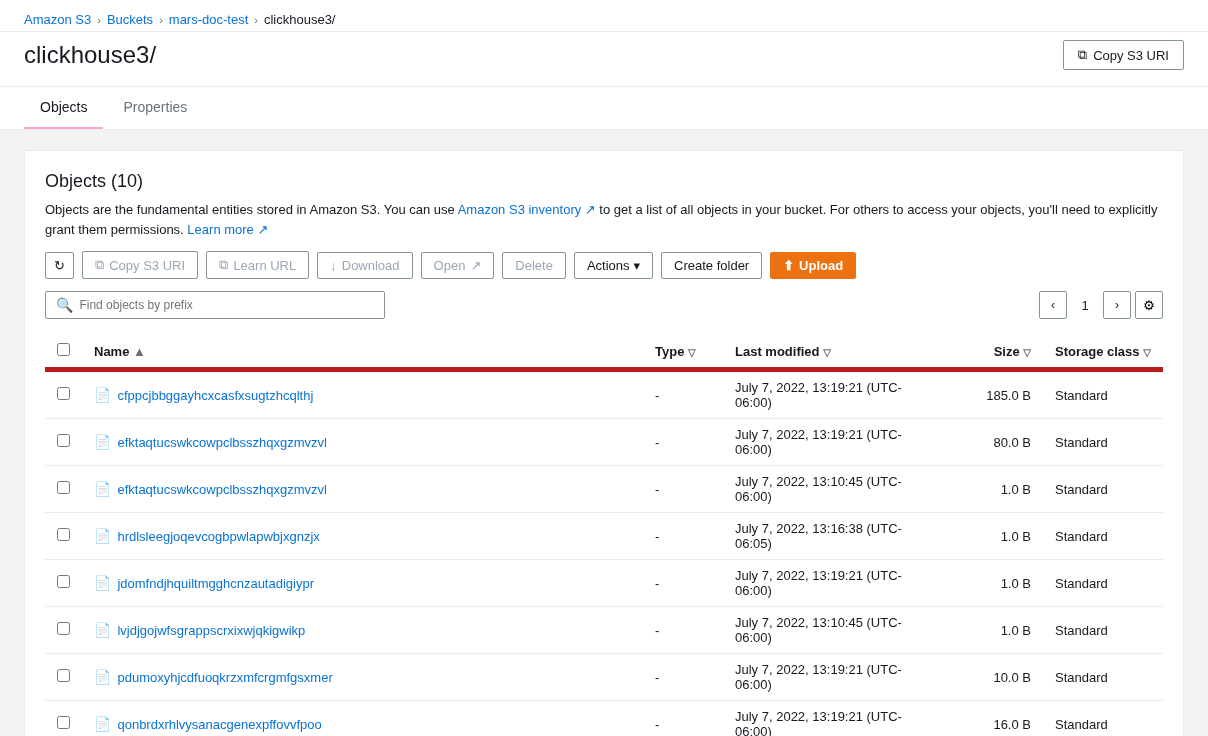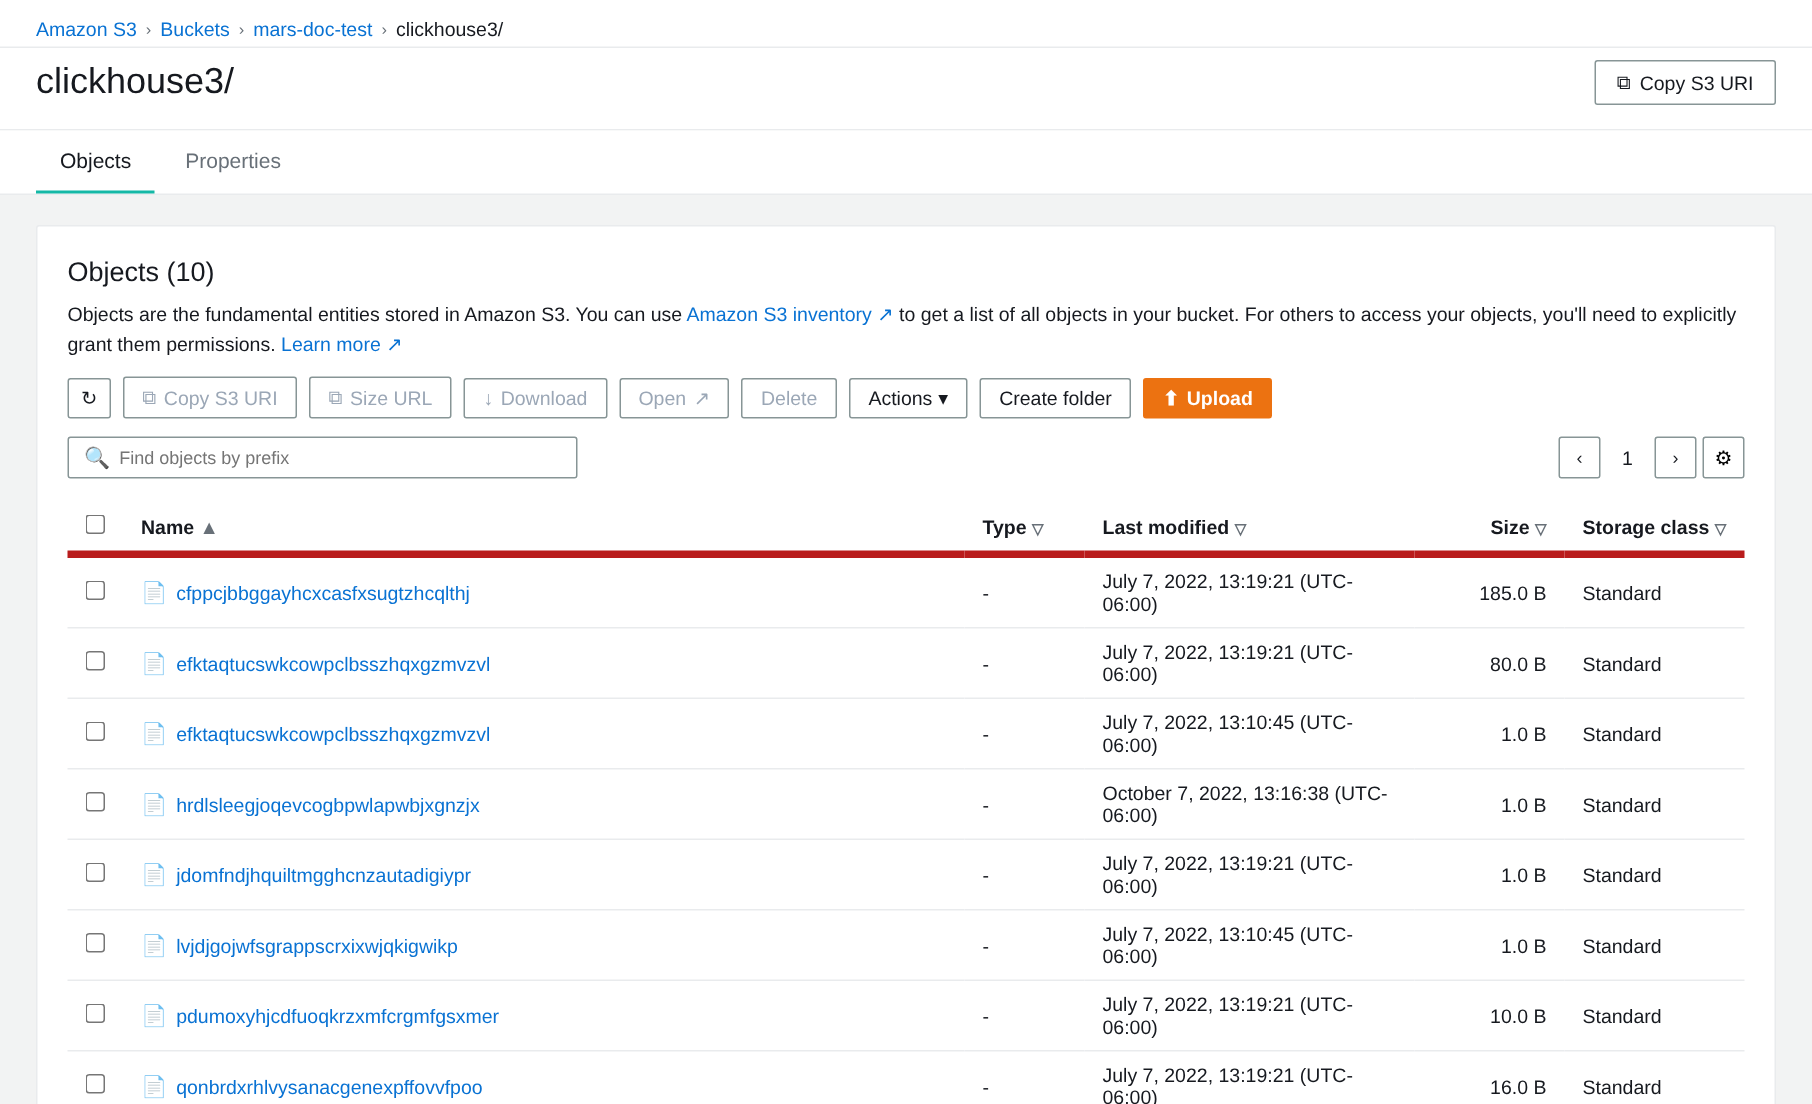--- a/index.html
+++ b/index.html
@@ -9,21 +9,21 @@
     .breadcrumb a { color: #0972d3; text-decoration: none; }
     .breadcrumb-sep { color: #687078; font-size: 11px; }
     .breadcrumb-current { color: #16191f; }
 
     .page-header { display: flex; align-items: center; justify-content: space-between; padding: 8px 24px 16px; background: #fff; border-bottom: 1px solid #e9ebed; }
     .page-title { font-size: 24px; font-weight: 400; color: #16191f; }
     .copy-s3-uri-btn { display: flex; align-items: center; gap: 6px; padding: 6px 14px; border: 1px solid #879596; border-radius: 2px; background: #fff; cursor: pointer; font-size: 13px; color: #16191f; }
 
     .tabs { background: #fff; padding: 0 24px; border-bottom: 1px solid #e9ebed; display: flex; }
     .tab { padding: 12px 16px; font-size: 14px; cursor: pointer; border-bottom: 2px solid transparent; color: #687078; margin-right: 4px; }
-    .tab.active { border-bottom: 2px solid #14b8a6; color: #16191f; font-weight: 500; }
+    .tab.active { border-bottom: 2px solid #f9a8d4; color: #16191f; font-weight: 500; }
 
     .content { padding: 20px 24px; background: #f2f3f3; }
     .panel { background: #fff; border: 1px solid #e9ebed; border-radius: 2px; padding: 20px; }
 
     .panel-header { margin-bottom: 12px; }
     .panel-title { font-size: 18px; font-weight: 400; margin-bottom: 8px; }
     .panel-desc { font-size: 13px; color: #16191f; line-height: 1.5; }
     .panel-desc a { color: #0972d3; text-decoration: none; }
 
     .toolbar { display: flex; align-items: center; gap: 8px; margin-bottom: 12px; flex-wrap: wrap; }
@@ -95,21 +95,21 @@
     </div>
 
     <div class="toolbar">
       <button class="toolbar-btn icon-only" title="Refresh">↻</button>
       <button class="toolbar-btn disabled">
         <span>⧉</span>
         <span>Copy S3 URI</span>
       </button>
       <button class="toolbar-btn disabled">
         <span>⧉</span>
-        <span>Size URL</span>
+        <span>Learn URL</span>
       </button>
       <button class="toolbar-btn disabled">
         <span>↓</span>
         <span>Download</span>
       </button>
       <button class="toolbar-btn disabled">
         <span>Open</span>
         <span>↗</span>
       </button>
       <button class="toolbar-btn disabled">
@@ -206,21 +206,21 @@
   </tr>
           <tr>
     <td class="checkbox-col"><input type="checkbox" style=""></td>
     <td class="name-col">
       <a class="file-link" href="#">
         <span class="file-icon">📄</span>
         <span>hrdlsleegjoqevcogbpwlapwbjxgnzjx</span>
       </a>
     </td>
     <td class="type-col">-</td>
-    <td class="modified-col">October 7, 2022, 13:16:38 (UTC-06:00)</td>
+    <td class="modified-col">July 7, 2022, 13:16:38 (UTC-06:05)</td>
     <td class="size-col" style="text-align:right;">1.0 B</td>
     <td class="storage-col">Standard</td>
   </tr>
           <tr>
     <td class="checkbox-col"><input type="checkbox" style=""></td>
     <td class="name-col">
       <a class="file-link" href="#">
         <span class="file-icon">📄</span>
         <span>jdomfndjhquiltmgghcnzautadigiypr</span>
       </a>

